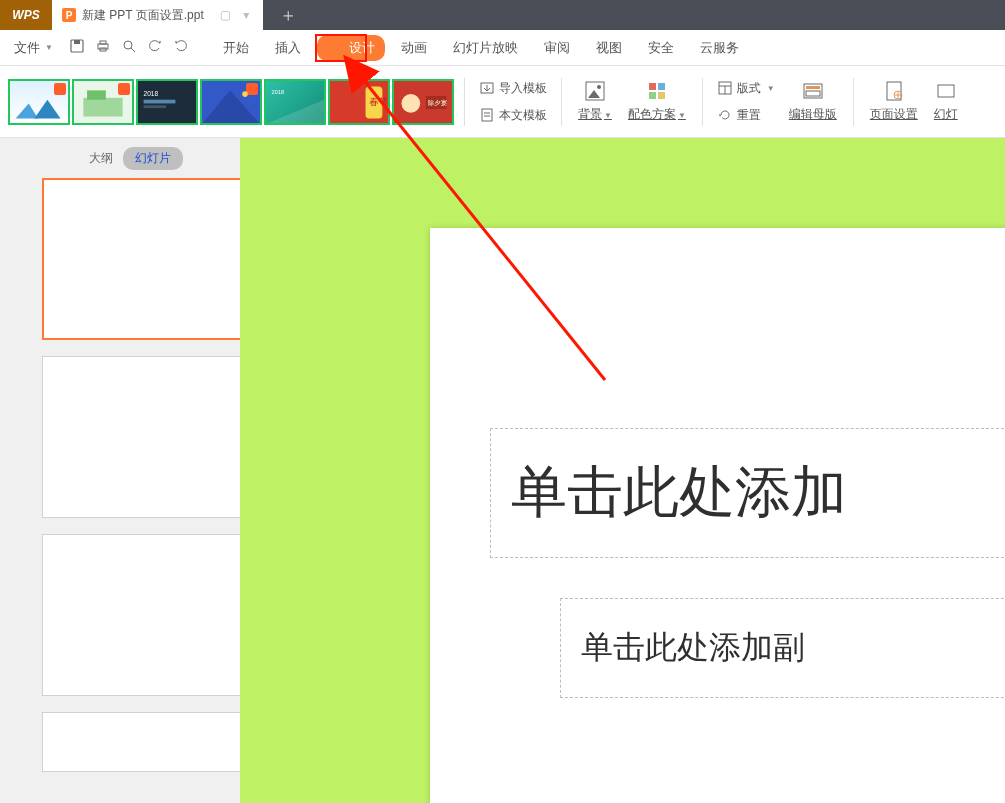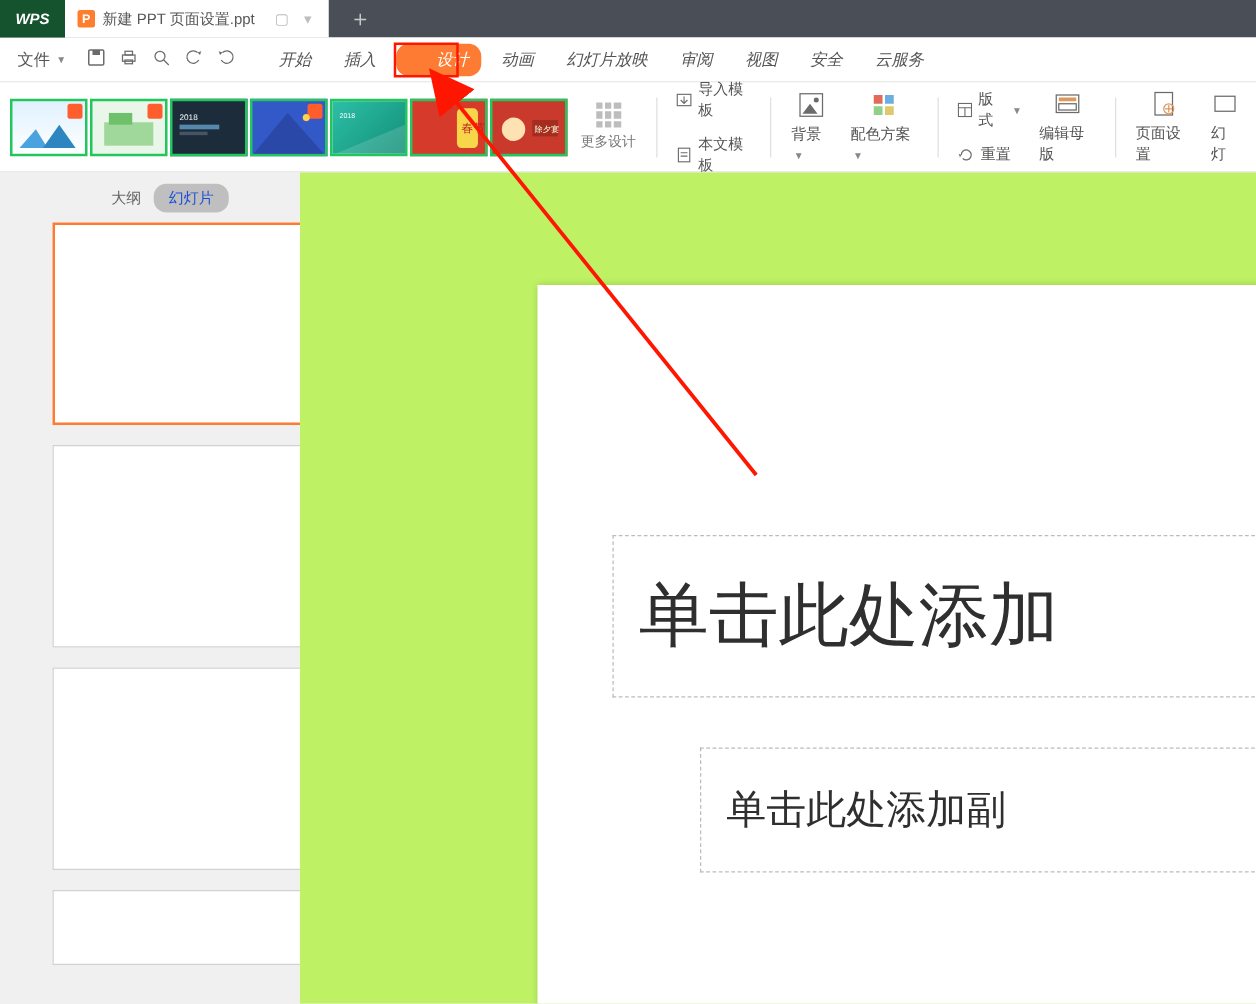--- a/index.html
+++ b/index.html
@@ -1,43 +1,43 @@
 <!DOCTYPE html>
 <html><head>
 <meta charset="utf-8">
 <style>
   * { box-sizing: border-box; margin: 0; padding: 0; }
   html, body { width: 1005px; height: 803px; font-family: "Microsoft YaHei", Arial, sans-serif; overflow: hidden; background: #fff; }
   
   .titlebar { height: 30px; background: #4a4f57; display: flex; align-items: stretch; color: #d4d4d4; font-size: 12px; }
-  .titlebar .brand { width: 52px; background: #14532d; color: #fff; display: flex; align-items: center; justify-content: center; font-weight: bold; font-style: italic; }
+  .titlebar .brand { width: 52px; background: #a16207; color: #fff; display: flex; align-items: center; justify-content: center; font-weight: bold; font-style: italic; }
   .titlebar .tab { background: #fff; color: #575757; display: flex; align-items: center; padding: 0 14px 0 10px; gap: 6px; }
   .titlebar .tab .doc-icon { width: 14px; height: 14px; background: #ff7e2e; border-radius: 2px; display: flex; align-items: center; justify-content: center; color: #fff; font-size: 10px; font-weight: bold; }
   .titlebar .plus { width: 50px; display: flex; align-items: center; justify-content: center; color: #c8c8c8; font-size: 18px; cursor: pointer; }
   .titlebar .tab-icons { display: flex; align-items: center; color: #bdbdbd; gap: 12px; margin-left: 10px; font-size: 12px; }
   
   .menubar { height: 36px; background: #fff; border-bottom: 1px solid #e3e3e3; display: flex; align-items: center; padding: 0 8px; gap: 4px; font-size: 13px; color: #555; }
   .menubar .file { display: flex; align-items: center; gap: 3px; padding: 0 6px; }
   .menubar .qat { display: flex; align-items: center; gap: 10px; color: #6b6b6b; margin-left: 6px; margin-right: 10px; }
-  .menubar .tabs { display: flex; align-items: flex-end; gap: 6px; margin-left: 10px; font-style: italic; }
+  .menubar .tabs { display: flex; align-items: flex-end; gap: 6px; margin-left: 10px; }
   .menubar .tabitem { padding: 4px 10px; border-radius: 10px; cursor: pointer; }
   .menubar .tabitem.active { background: #fd7b32; color: #fff; }
   .menubar .tabitem.highlight { position: relative; padding-left: 32px; }
   .highlight-box { position: absolute; border: 2px solid #ff1600; left: 315px; top: 34px; width: 52px; height: 28px; pointer-events: none; }
   
   .ribbon { height: 72px; background: #fff; border-bottom: 1px solid #e3e3e3; display: flex; align-items: center; padding: 6px 8px; gap: 4px; position: relative; }
   .ribbon .designs { display: flex; gap: 2px; align-items: stretch; }
   .ribbon .template-thumb { width: 62px; height: 46px; border: 2px solid #22c55e; background: #eef; position: relative; overflow: hidden; cursor: pointer; }
   .ribbon .more-designs { width: 62px; height: 60px; display: flex; flex-direction: column; align-items: center; justify-content: center; gap: 4px; color: #777; font-size: 11px; cursor: pointer; }
   .ribbon .grid-icon { width: 20px; height: 20px; display: grid; grid-template-columns: repeat(3,1fr); grid-template-rows: repeat(3,1fr); gap: 2px; }
   .ribbon .grid-icon span { background: #bdbdbd; }
   .ribbon .divider { width: 1px; height: 48px; background: #e0e0e0; margin: 0 6px; }
   .ribbon .rgroup { display: flex; flex-direction: column; justify-content: center; gap: 6px; color: #555; font-size: 12px; }
   .ribbon .rgroup .row { display: flex; align-items: center; gap: 4px; cursor: pointer; padding: 2px 4px; }
-  .ribbon .big-btn { display: flex; flex-direction: column; align-items: center; justify-content: center; gap: 4px; padding: 2px 6px; color: #555; font-size: 12px; cursor: pointer; }
+  .ribbon .big-btn { display: flex; flex-direction: column; align-items: center; justify-content: center; gap: 4px; padding: 2px 6px; color: #555; font-size: 12px; cursor: pointer; text-decoration: underline; }
   .dd { font-size: 8px; color: #888; margin-left: 2px; }
   
   .workspace { display: flex; height: calc(803px - 30px - 36px - 72px); background: #ececec; }
   .sidebar { width: 240px; background: #f0f0f0; display: flex; flex-direction: column; padding-left: 32px; }
   .side-tabs { height: 28px; display: flex; align-items: center; justify-content: center; gap: 10px; font-size: 12px; color: #666; margin-top: 6px; }
   .side-tabs .pill { background: #bfbfbf; color: #1d4ed8; padding: 3px 12px; border-radius: 10px; }
   .thumbs { flex: 1; overflow: hidden; padding: 6px 10px; }
   .thumb { width: 216px; height: 162px; background: #fff; border: 1px solid #d2d2d2; margin-bottom: 16px; position: relative; cursor: pointer; }
   .thumb.active { border: 2px solid #fd7b32; }
   .thumb .num { position: absolute; right: 6px; bottom: 4px; font-size: 10px; color: #9c9c9c; }
@@ -164,34 +164,20 @@
         </svg>
     </div>
     <div class="template-thumb" style="background:#c93a2c;">
       <svg class="mini-thumb-art" viewBox="0 0 62 46">
           <circle cx="18" cy="24" r="10" fill="#ffe2b3"></circle>
           <rect x="34" y="16" width="22" height="14" fill="#a42d20"></rect>
           <text x="36" y="26" fill="#ffd" font-size="7">除夕宴</text>
         </svg>
     </div>
   </div>
-  <div class="more-designs">
-    <div class="grid-icon">
-        <span></span>
-        <span></span>
-        <span></span>
-        <span></span>
-        <span></span>
-        <span></span>
-        <span></span>
-        <span></span>
-        <span></span>
-      </div>
-    <span>更多设计</span>
-  </div>
   <div class="divider"></div>
   <div class="rgroup">
     <div class="row">
       <svg class="ico" viewBox="0 0 16 16">
           <rect x="2" y="3" width="12" height="10" fill="none" stroke="#6b6b6b"></rect>
           <path d="M8 5v5M5 8l3 3 3-3" fill="none" stroke="#6b6b6b"></path>
         </svg>
       <span>导入模板</span>
     </div>
     <div class="row">

